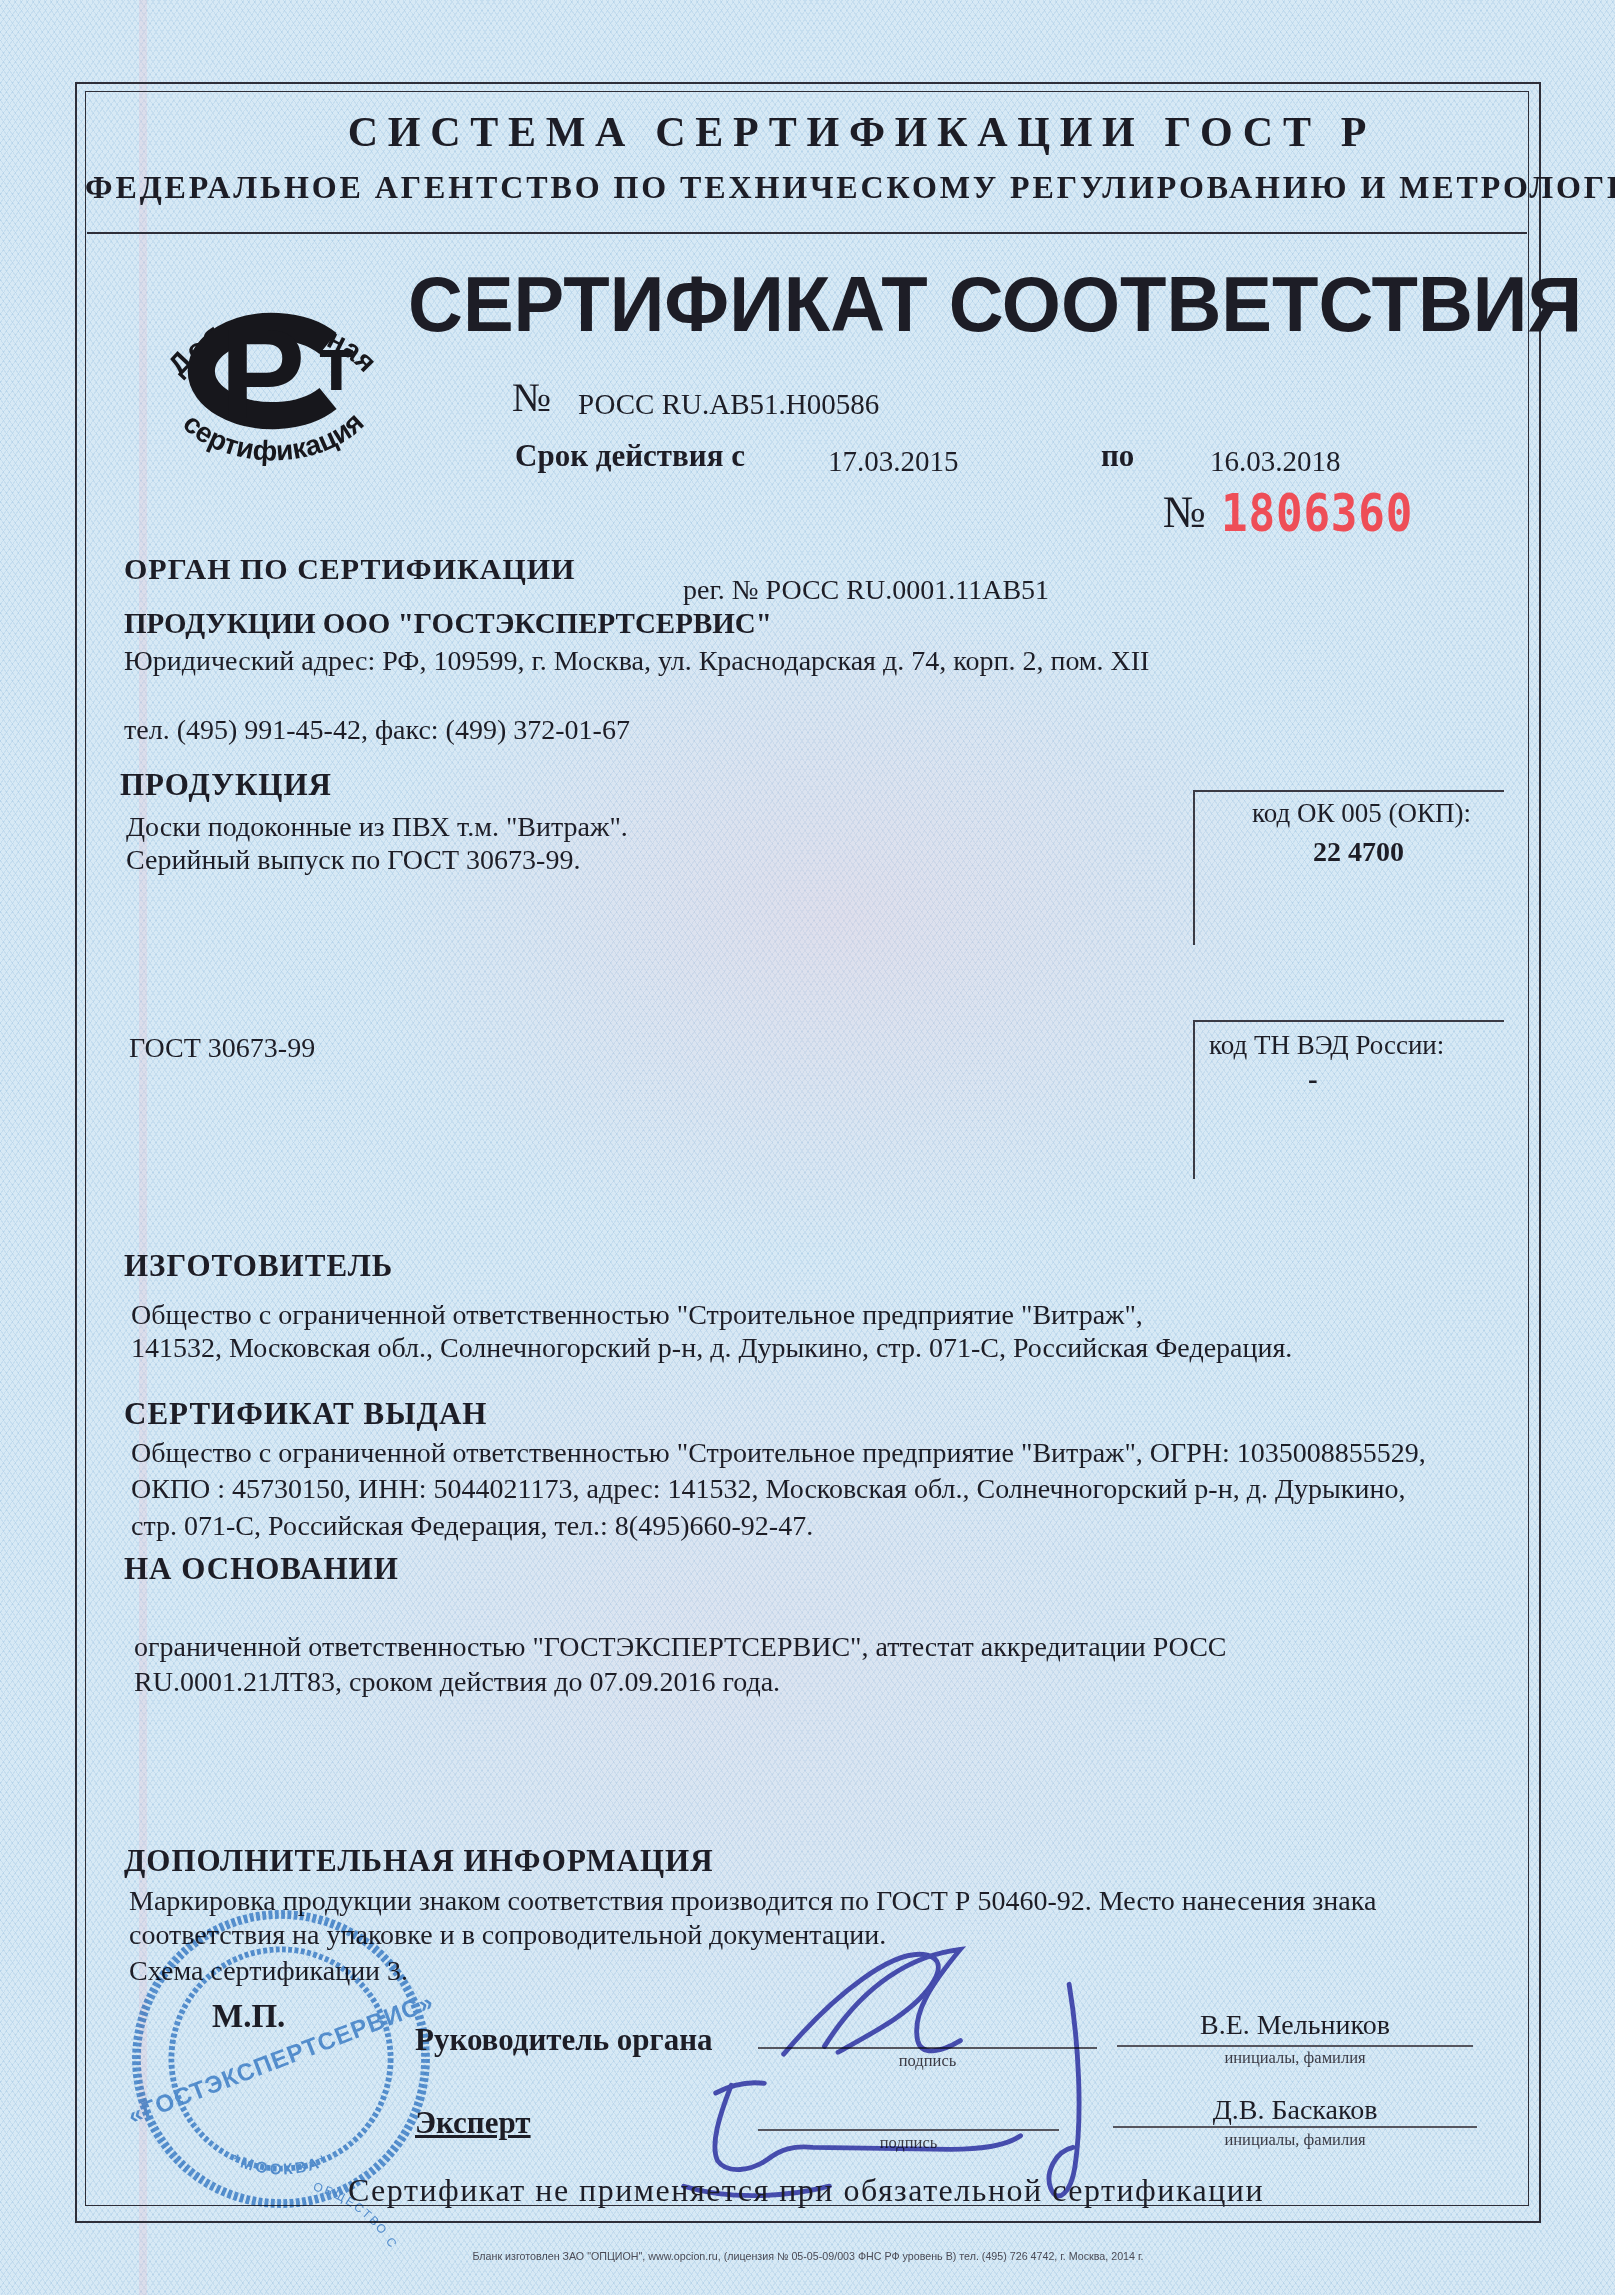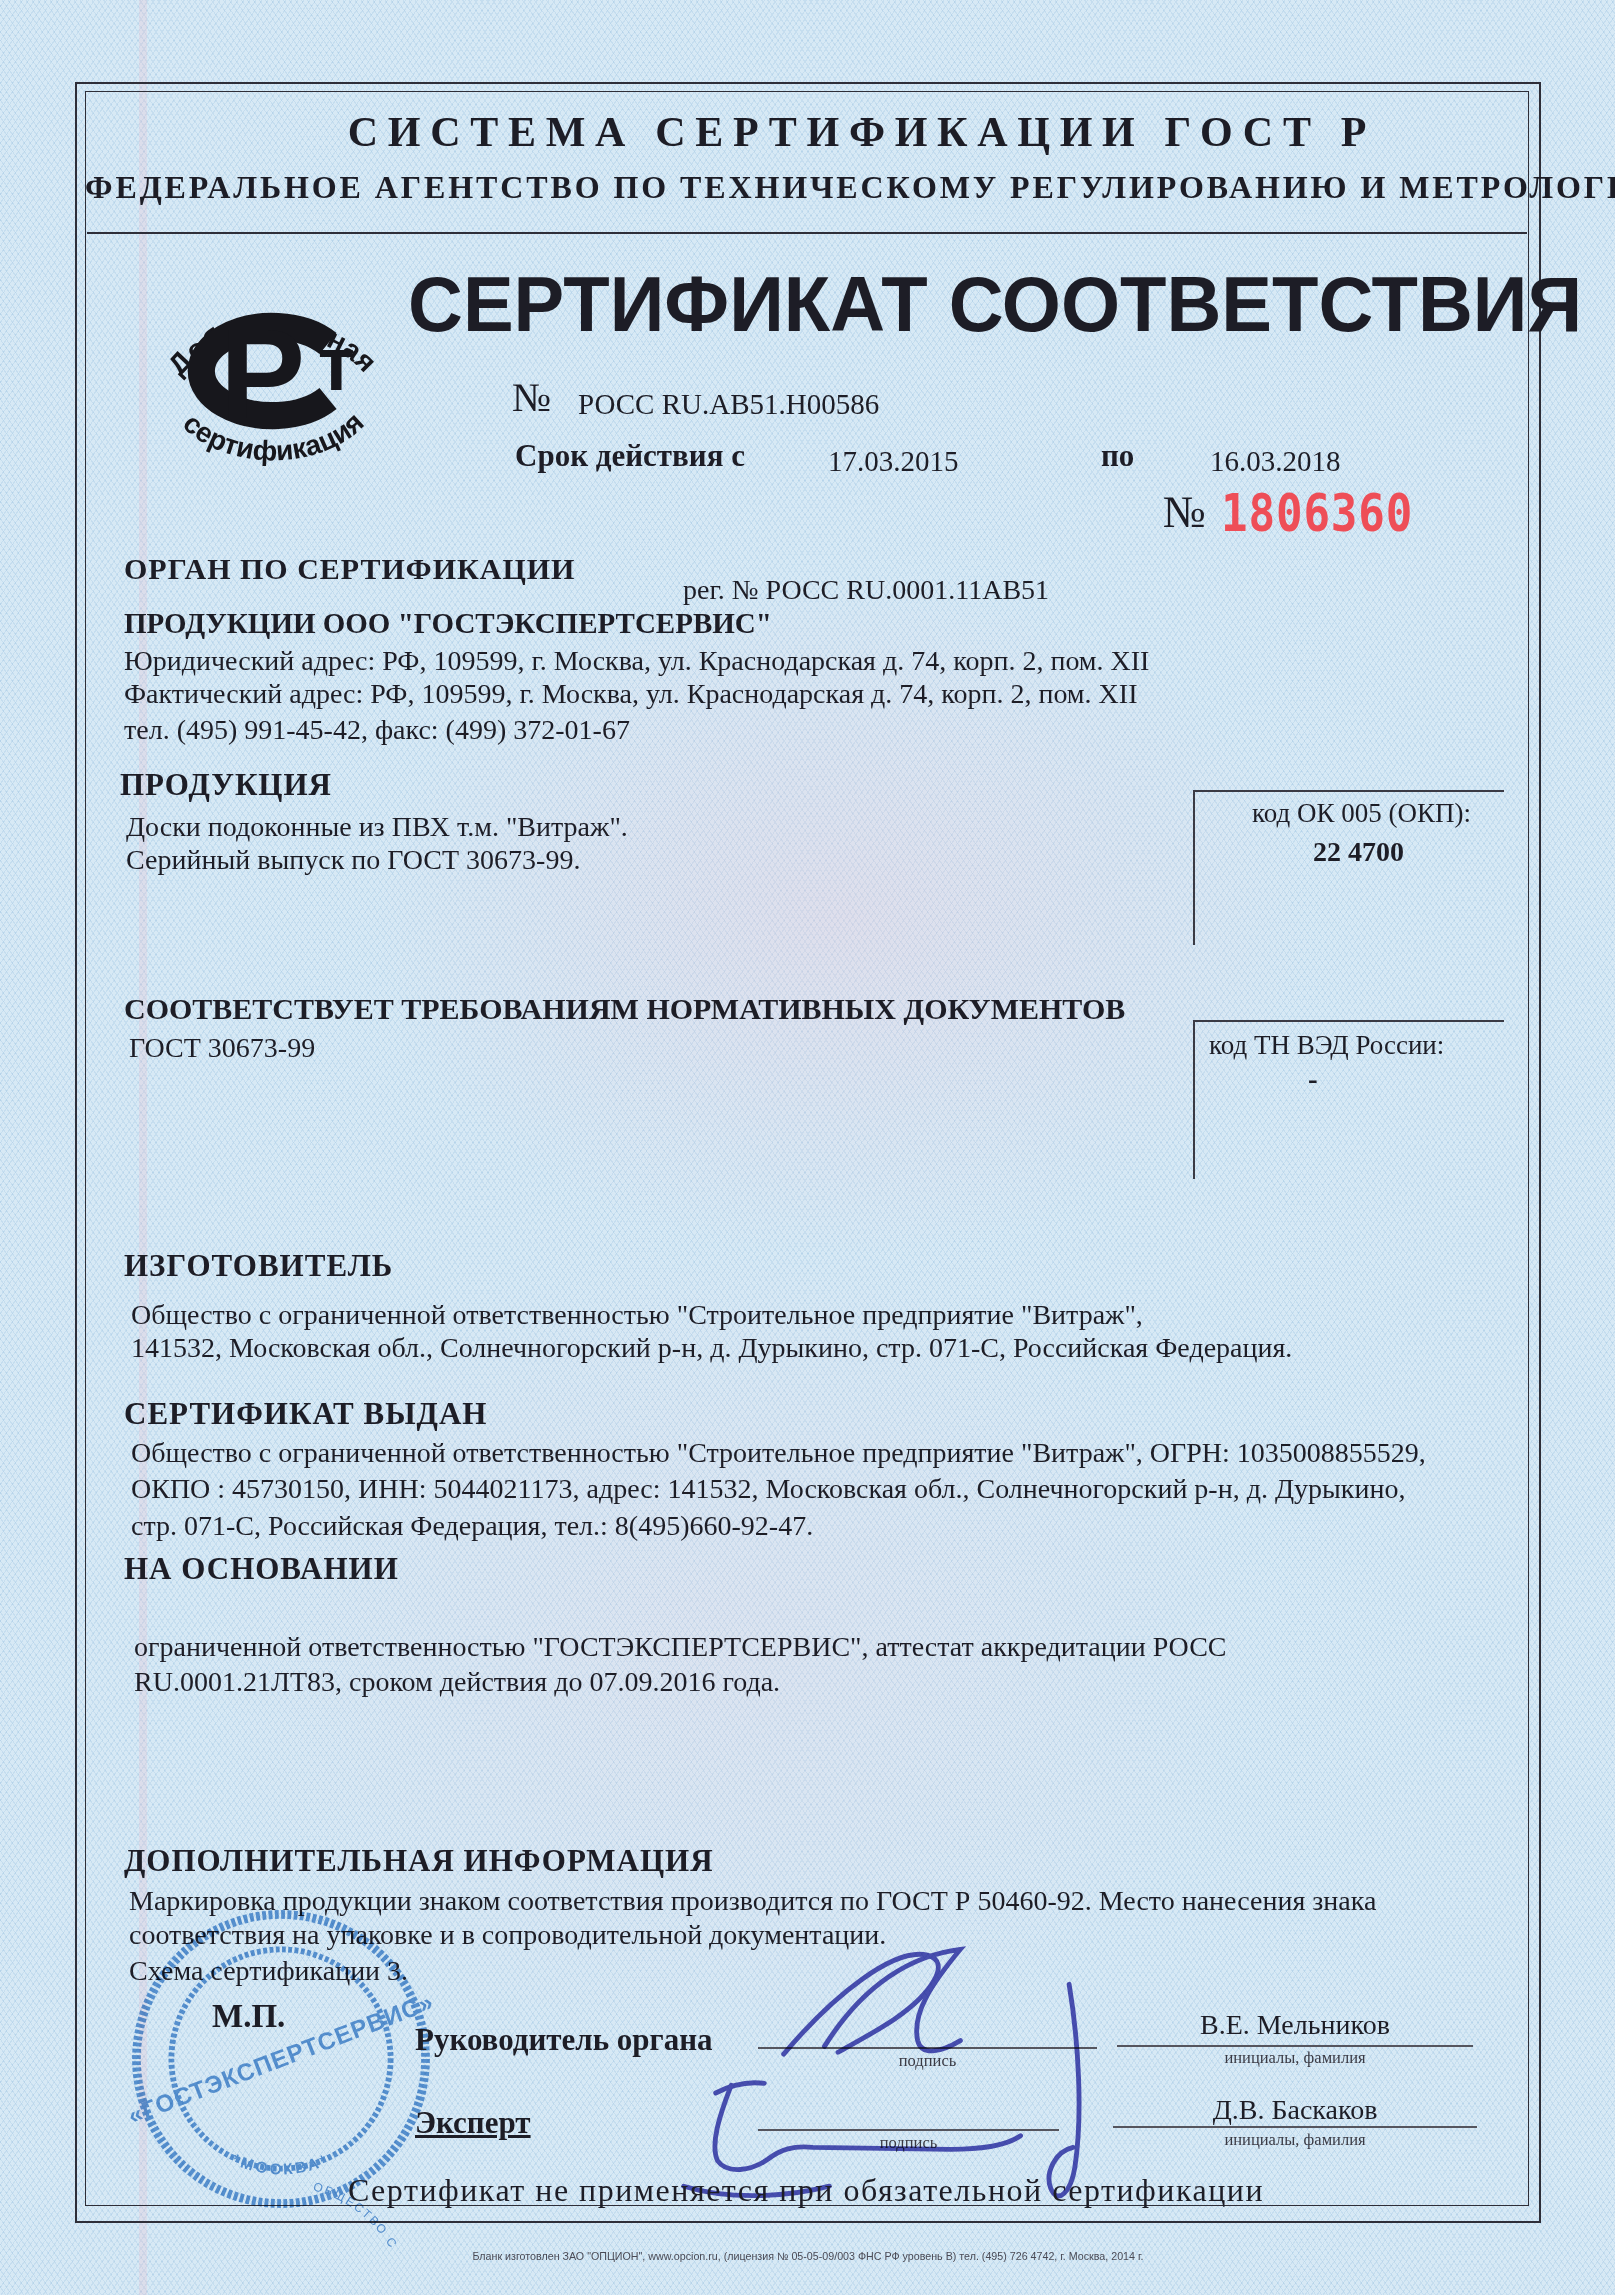--- a/index.html
+++ b/index.html
@@ -65,32 +65,30 @@
   <div class="abs ser b" style="left:1101px; top:440px; font-size:31px;">по</div>
   <div class="abs ser" style="left:1210px; top:447px; font-size:29px;">16.03.2018</div>
 
   <div class="abs ser" style="left:1163px; top:490px; font-size:45px;">№</div>
   <div class="abs b" style="left:1221px; top:487px; font-size:52px; font-family:'DejaVu Sans Mono',monospace; color:#ee4e57; letter-spacing:1px; transform:scaleX(0.85); transform-origin:left top;">1806360</div>
 
   <div class="abs ser b" style="left:124px; top:554px; font-size:30px; letter-spacing:1px;">ОРГАН ПО СЕРТИФИКАЦИИ</div>
   <div class="abs ser" style="left:683px; top:576px; font-size:28px;">рег. № РОСС RU.0001.11АВ51</div>
   <div class="abs ser b" style="left:124px; top:609px; font-size:29px;">ПРОДУКЦИИ ООО "ГОСТЭКСПЕРТСЕРВИС"</div>
   <div class="abs ser" style="left:124px; top:647px; font-size:28px;">Юридический адрес: РФ, 109599, г. Москва, ул. Краснодарская д. 74, корп. 2, пом. XII</div>
-  <div class="abs ser" style="left:124px; top:680px; font-size:28px;">Фактический адрес: РФ, 109599, г. Москва, ул. Краснодарская д. 74, корп. 2, пом. XII</div>
   <div class="abs ser" style="left:124px; top:716px; font-size:28px;">тел. (495) 991-45-42, факс: (499) 372-01-67</div>
 
   <div class="abs ser b" style="left:120px; top:769px; font-size:31px; letter-spacing:1px;">ПРОДУКЦИЯ</div>
   <div class="abs ser" style="left:126px; top:813px; font-size:28px;">Доски подоконные из ПВХ т.м. "Витраж".</div>
   <div class="abs ser" style="left:126px; top:846px; font-size:28px;">Серийный выпуск по ГОСТ 30673-99.</div>
   <div class="boxline" style="left:1193px; top:790px; width:311px; height:1.9px;"></div>
   <div class="boxline" style="left:1193px; top:790px; width:1.9px; height:155px;"></div>
   <div class="abs ser" style="left:1212px; top:800px; font-size:27px;margin-left:40px;">код ОК 005 (ОКП):</div>
   <div class="abs ser b" style="left:1313px; top:838px; font-size:28px;">22 4700</div>
 
-  <div class="abs ser b" style="left:124px; top:994px; font-size:30px;">СООТВЕТСТВУЕТ ТРЕБОВАНИЯМ НОРМАТИВНЫХ ДОКУМЕНТОВ</div>
   <div class="abs ser" style="left:129px; top:1034px; font-size:28px;">ГОСТ 30673-99</div>
   <div class="boxline" style="left:1193px; top:1020px; width:311px; height:1.9px;"></div>
   <div class="boxline" style="left:1193px; top:1020px; width:1.9px; height:159px;"></div>
   <div class="abs ser" style="left:1209px; top:1032px; font-size:27px;">код ТН ВЭД России:</div>
   <div class="abs ser b" style="left:1308px; top:1065px; font-size:29px;">-</div>
 
   <div class="abs ser b" style="left:124px; top:1250px; font-size:31px; letter-spacing:1px;">ИЗГОТОВИТЕЛЬ</div>
   <div class="abs ser" style="left:131px; top:1301px; font-size:28px;">Общество с ограниченной ответственностью "Строительное предприятие "Витраж",</div>
   <div class="abs ser" style="left:131px; top:1334px; font-size:28px;">141532, Московская обл., Солнечногорский р-н, д. Дурыкино, стр. 071-С, Российская Федерация.</div>
 

